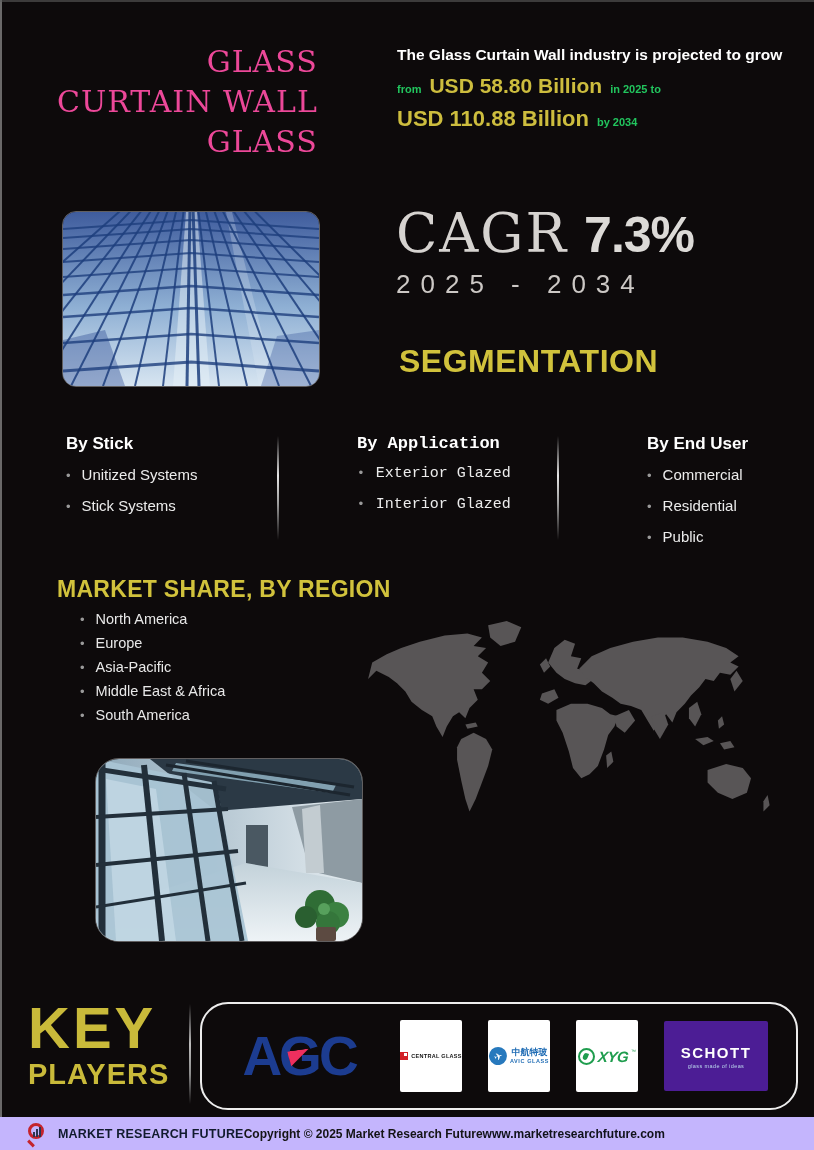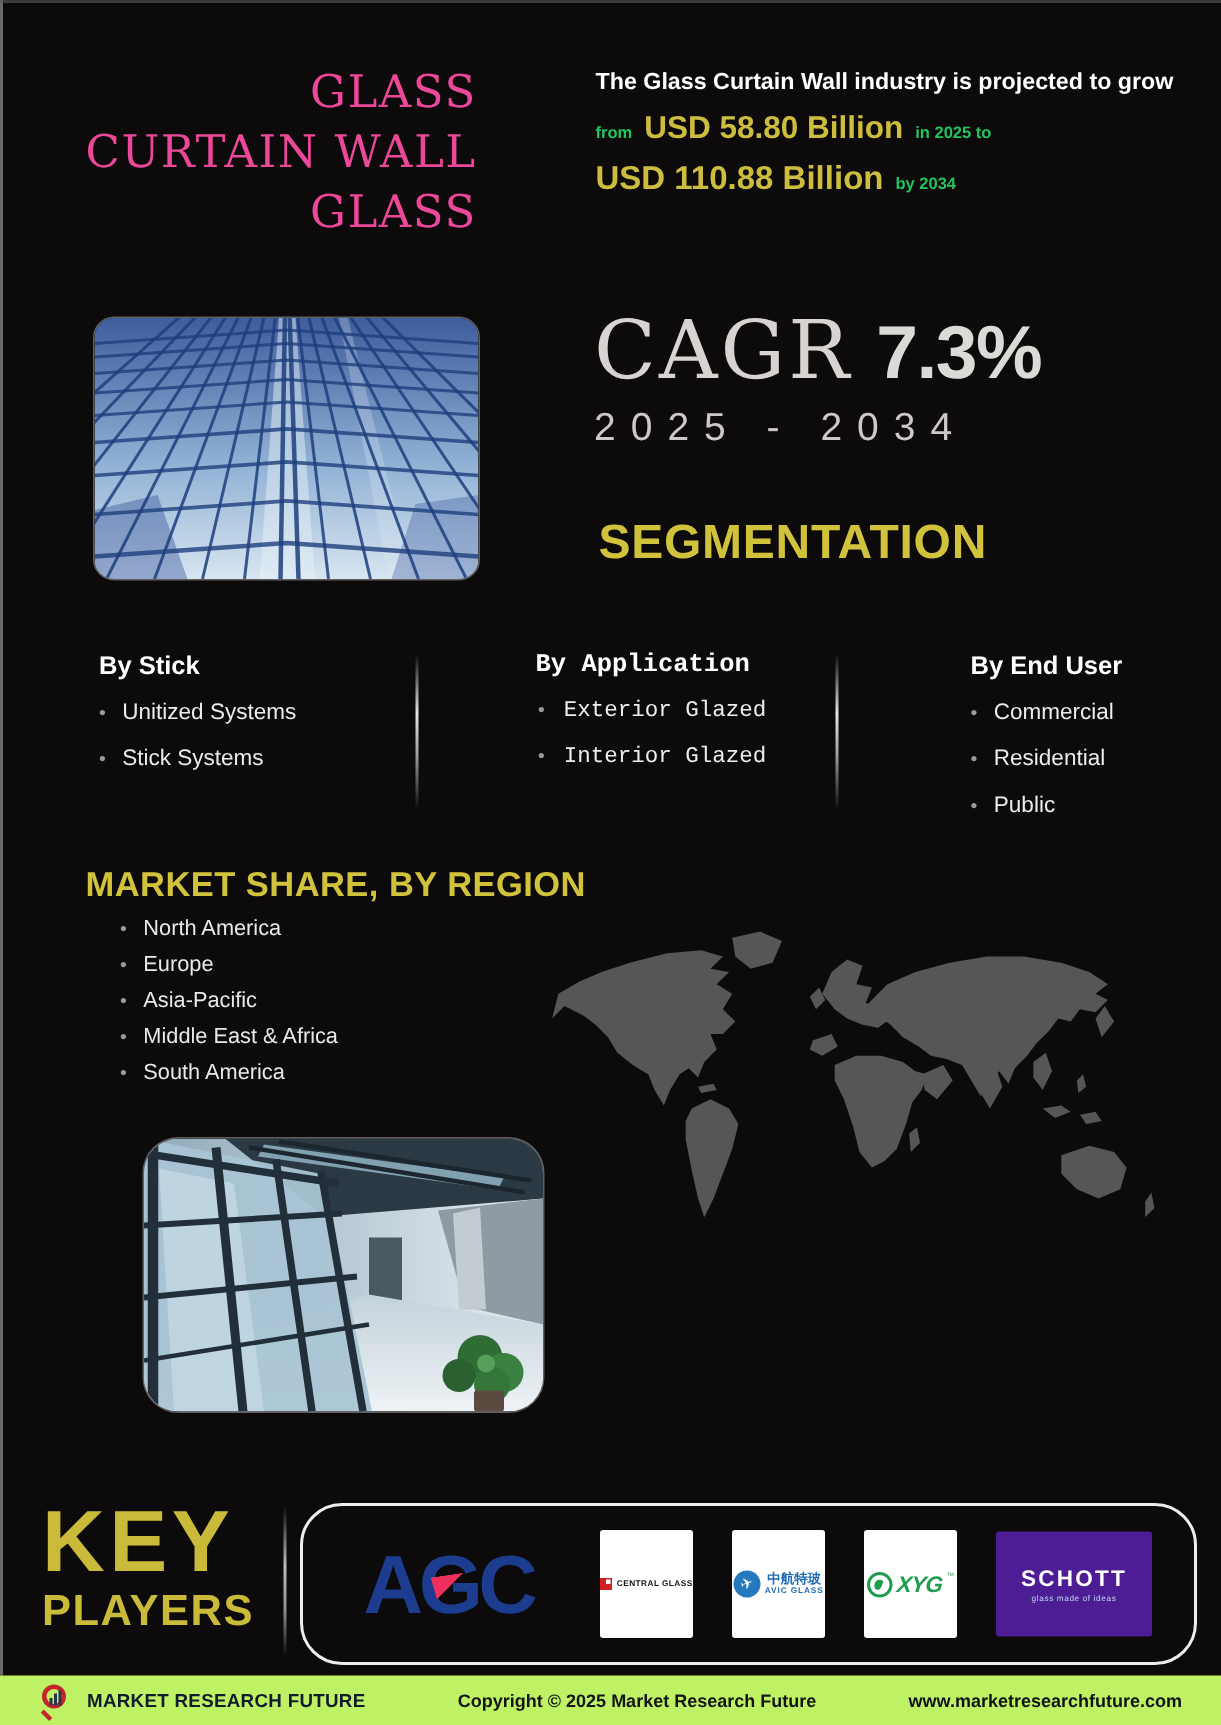--- a/index.html
+++ b/index.html
@@ -78,22 +78,22 @@
   .xyg-ring::after{content:"";position:absolute;left:3px;top:3px;width:5px;height:7px;background:#1f9d4e;
                    border-radius:60% 0 60% 60%;transform:rotate(20deg);}
   .xyg-name{font-size:15px;font-weight:900;font-style:italic;color:#1f9d4e;transform:skewX(-6deg);letter-spacing:-.5px;}
   .xyg-tm{font-size:5px;color:#1f9d4e;align-self:flex-start;}
   .tile-schott{background:#4c1d95;width:104px;height:70px;border-radius:2px;display:flex;flex-direction:column;
                align-items:center;justify-content:center;}
   .schott-name{font-size:15px;font-weight:700;color:#fff;letter-spacing:1.5px;}
   .schott-tag{font-size:5.5px;color:#bcd9ef;margin-top:2px;letter-spacing:.4px;}
 
   
-  .footer{position:absolute;left:0;top:1117px;width:100%;height:33px;background:#bef264;box-sizing:border-box;
-          display:flex;align-items:center;justify-content:space-between;padding:0 26px;}
+  .footer{position:absolute;left:0;top:1117px;width:100%;height:33px;background:#c4b5fd;box-sizing:border-box;
+          display:flex;align-items:center;padding:0 26px;}
   .brand{display:flex;align-items:center;gap:8px;}
   .mrf-icon{position:relative;width:24px;height:24px;}
   .mrf-ring{position:absolute;left:2px;top:1px;width:16px;height:16px;border:3px solid #c4242c;border-radius:50%;
             box-sizing:border-box;}
   .mrf-bars{position:absolute;left:7px;top:5px;display:flex;align-items:flex-end;gap:1px;}
   .mrf-bars i{display:block;width:2px;background:#2a3550;}
   .mrf-handle{position:absolute;left:1px;bottom:1px;width:8px;height:3px;background:#c4242c;transform:rotate(45deg);}
   .brand-name{font-size:12.5px;font-weight:800;color:#111b2e;letter-spacing:.2px;}
   .copyright{font-size:12px;font-weight:700;color:#141414;}
   .website{font-size:12px;font-weight:700;color:#10121a;text-decoration:none;}

